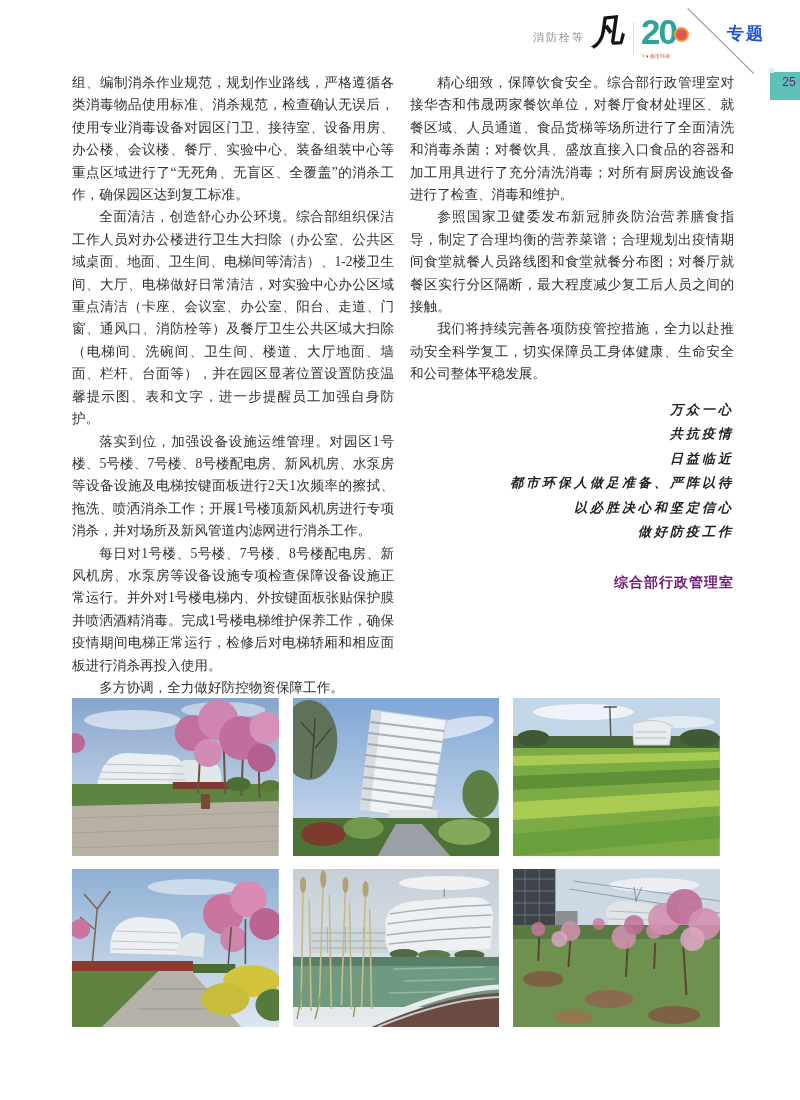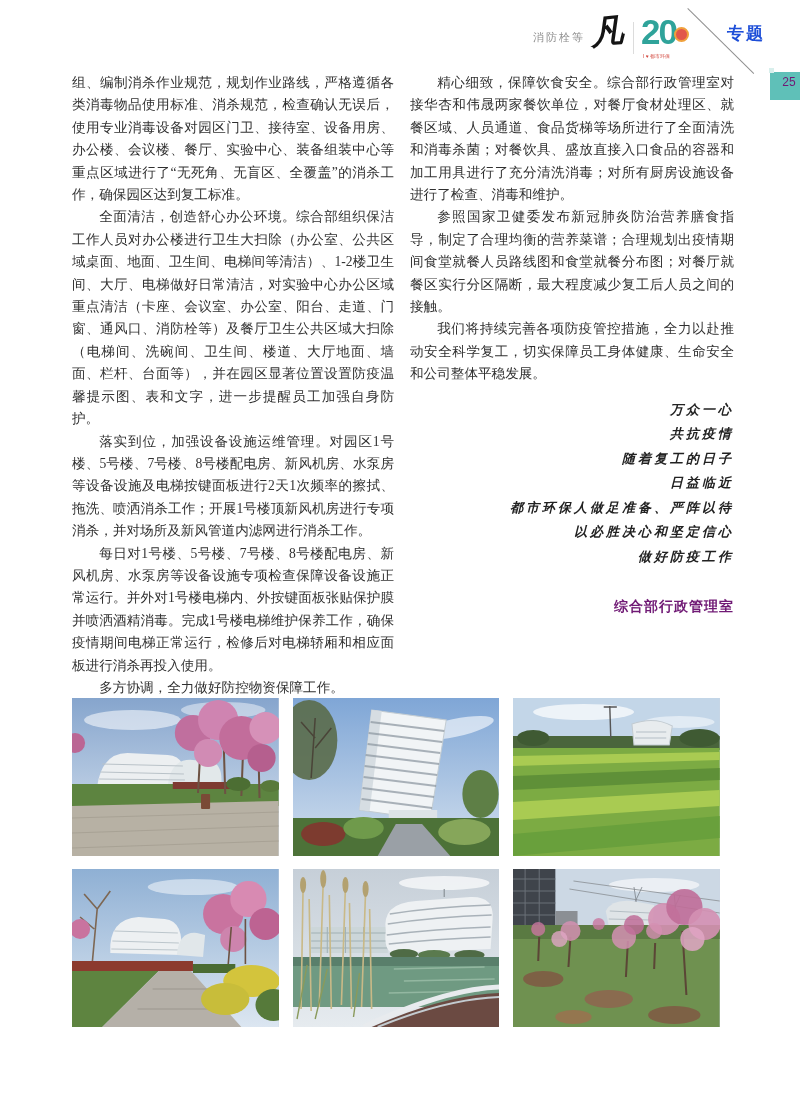--- a/index.html
+++ b/index.html
@@ -77,21 +77,20 @@
   </div>
 
   <div class="col col-right">
     <p class="indent">精心细致，保障饮食安全。综合部行政管理室对接华杏和伟晟两家餐饮单位，对餐厅食材处理区、就餐区域、人员通道、食品货梯等场所进行了全面清洗和消毒杀菌；对餐饮具、盛放直接入口食品的容器和加工用具进行了充分清洗消毒；对所有厨房设施设备进行了检查、消毒和维护。</p>
     <p class="indent">参照国家卫健委发布新冠肺炎防治营养膳食指导，制定了合理均衡的营养菜谱；合理规划出疫情期间食堂就餐人员路线图和食堂就餐分布图；对餐厅就餐区实行分区隔断，最大程度减少复工后人员之间的接触。</p>
     <p class="indent">我们将持续完善各项防疫管控措施，全力以赴推动安全科学复工，切实保障员工身体健康、生命安全和公司整体平稳发展。</p>
 
     <div class="poem">
       <div>万众一心</div>
       <div>共抗疫情</div>
-      <div>随着复工的日子</div>
       <div>日益临近</div>
       <div>都市环保人做足准备、严阵以待</div>
       <div>以必胜决心和坚定信心</div>
       <div>做好防疫工作</div>
     </div>
 
     <div class="signature">综合部行政管理室</div>
   </div>
 
   <div class="photos">

